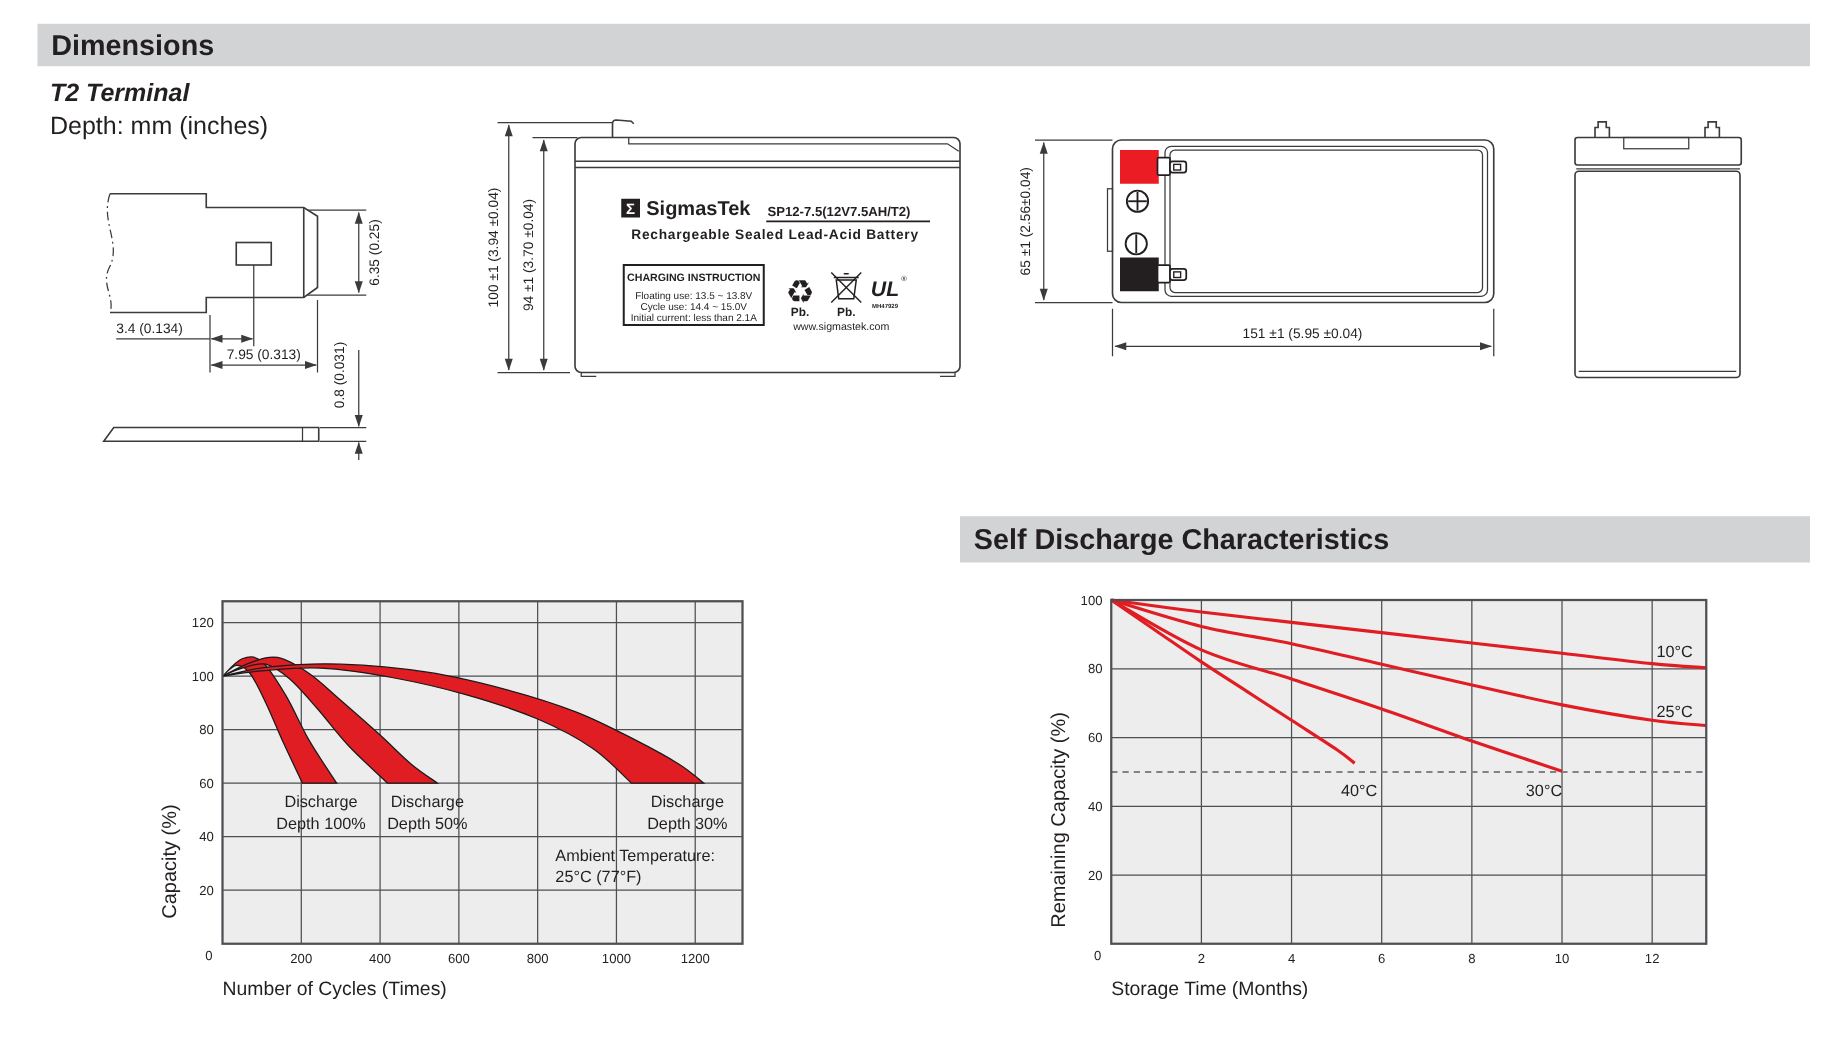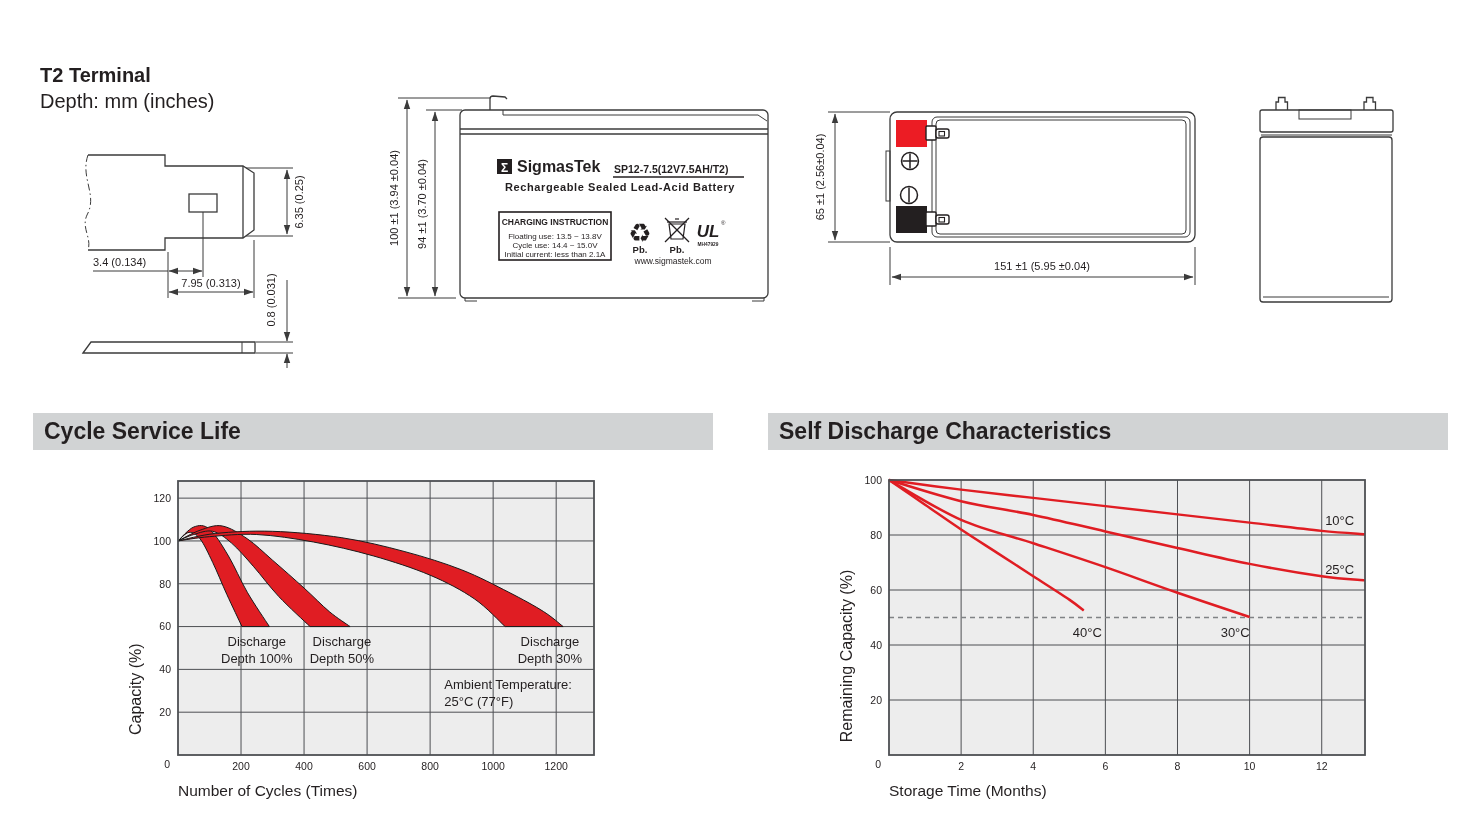--- a/index.html
+++ b/index.html
@@ -4,40 +4,43 @@
 <style>
   * { margin:0; padding:0; box-sizing:border-box; }
   html,body { width:1478px; height:835px; background:#ffffff; overflow:hidden;
               font-family:"Liberation Sans", sans-serif; color:#231f20; }
   .page { position:relative; width:1478px; height:835px; }
   .secbar { position:absolute; background:#d1d3d4; display:flex; align-items:center;
             padding-left:11px; font-weight:bold; font-size:23px; color:#231f20; }
   #bar-dimensions { left:30px; top:19px; width:1418px; height:34px; }
   #bar-cycle      { left:33px; top:413px; width:680px; height:37px; }
   #bar-self       { left:768px; top:413px; width:680px; height:37px; }
-  .t2title { position:absolute; left:40px; top:64px; font-size:20px; font-weight:bold; }
+  .t2title { position:absolute; left:40px; top:64px; font-size:20px; font-weight:bold;font-style:italic; }
   .unitnote{ position:absolute; left:40px; top:90px; font-size:20px; }
   svg { position:absolute; overflow:visible; }
   #svg-terminal { left:60px;  top:140px; }
   #svg-front    { left:390px; top:85px;  }
   #svg-top      { left:810px; top:85px;  }
   #svg-side     { left:1240px;top:80px;  }
   #chart1 { left:120px; top:462px; }
   #chart2 { left:830px; top:462px; }
   .outline { stroke:#3b3b3b; fill:none; stroke-width:1.3; }
   .thin    { stroke:#3b3b3b; fill:none; stroke-width:1; }
   .dim     { stroke:#3b3b3b; fill:none; stroke-width:1; }
   .dimtxt  { font-size:11px; fill:#231f20; }
   text { font-family:"Liberation Sans", sans-serif; }
 </style>
 </head>
 <body>
 
 <div class="page">
 
+  <div id="bar-dimensions" class="secbar">
+    <span>Dimensions</span>
+  </div>
   <div class="t2title">T2 Terminal</div>
   <div class="unitnote">Depth: mm (inches)</div>
 
   <svg id="svg-terminal" width="320" height="240" viewBox="0 0 320 240">
     <defs>
       <marker id="arwE" markerWidth="12" markerHeight="9" refX="9.5" refY="4" orient="auto" markerUnits="userSpaceOnUse">
         <path d="M0.5,0.8 L10,4 L0.5,7.2 Z" fill="#3b3b3b"></path>
       </marker>
       <marker id="arwS" markerWidth="12" markerHeight="9" refX="9.5" refY="4" orient="auto-start-reverse" markerUnits="userSpaceOnUse">
         <path d="M0.5,0.8 L10,4 L0.5,7.2 Z" fill="#3b3b3b"></path>
@@ -160,23 +163,20 @@
       <path class="outline" d="M36,30 V22 H38.5 V17.5 H45 V22 H47.5 V30"></path>
       <path class="outline" d="M124,30 V22 H126.5 V17.5 H133 V22 H135.5 V30"></path>
       <rect class="outline" x="20" y="30" width="133" height="22" rx="2" stroke-width="1.4"></rect>
       <rect class="thin" x="59" y="30" width="52" height="9" stroke-width="1.1"></rect>
       <line class="thin" x1="21" y1="55" x2="152" y2="55"></line>
       <rect class="outline" x="20" y="57" width="132" height="165" rx="3" stroke-width="1.4"></rect>
       <line class="thin" x1="23" y1="217" x2="149" y2="217"></line>
     </g>
   </svg>
 
-  <div id="bar-cycle" class="secbar">
-    <span>Cycle Service Life</span>
-  </div>
   <div id="bar-self" class="secbar">
     <span>Self Discharge Characteristics</span>
   </div>
 
   <svg id="chart1" width="545" height="352" viewBox="0 0 545 352">
       <rect x="58" y="19" width="416" height="274" fill="#ededed"></rect>
       <g stroke="#4d4f53" stroke-width="1">
         <line x1="121.03030303030303" y1="19" x2="121.03030303030303" y2="293"></line>
         <line x1="184.06060606060606" y1="19" x2="184.06060606060606" y2="293"></line>
         <line x1="247.0909090909091" y1="19" x2="247.0909090909091" y2="293"></line>

